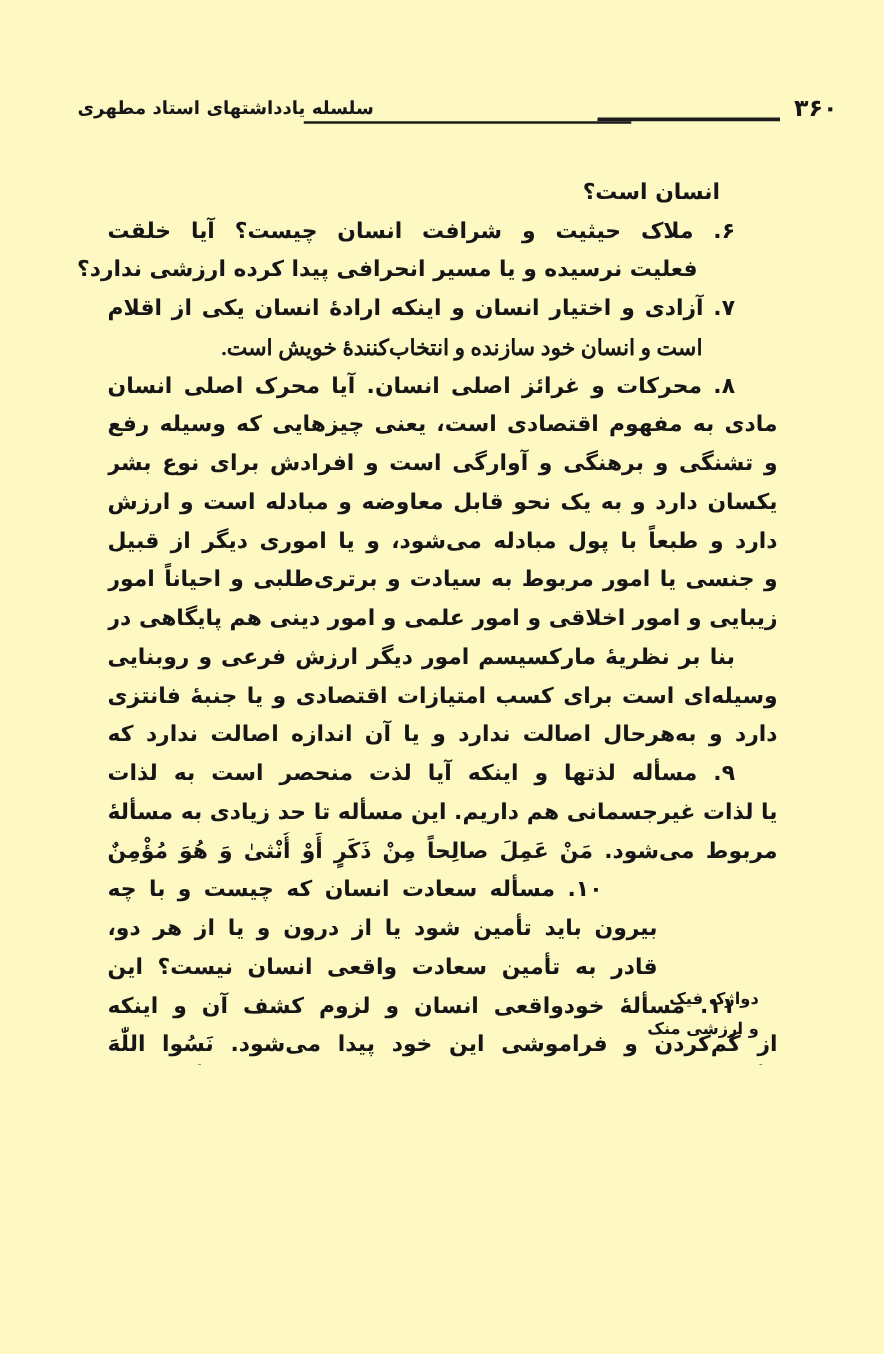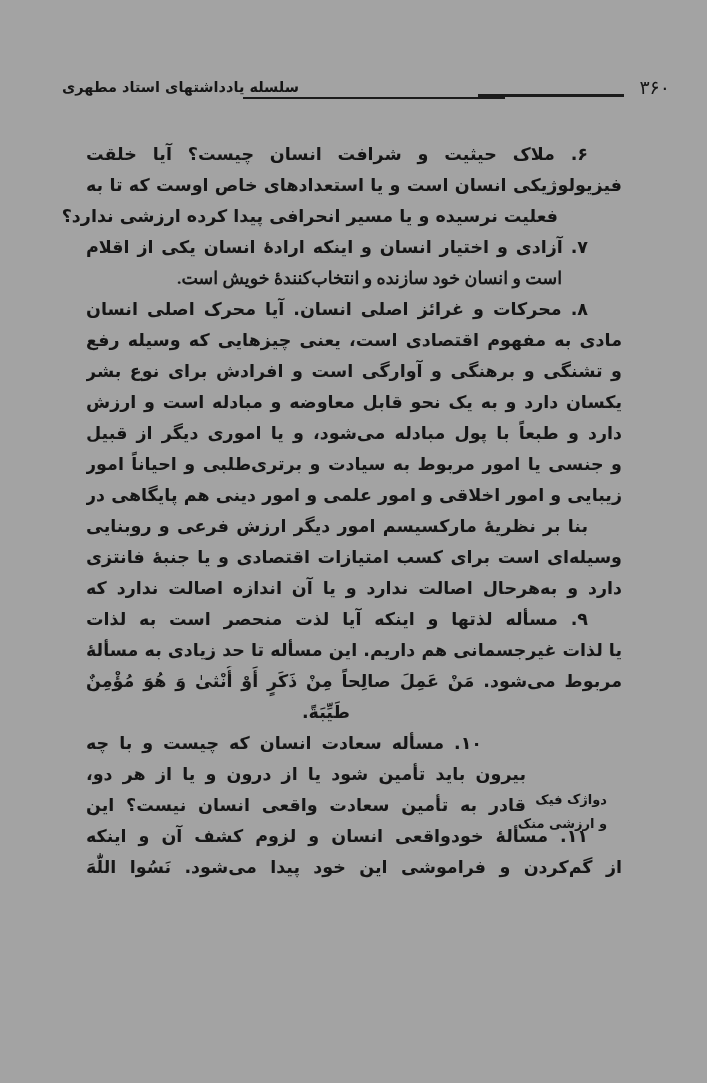--- a/index.html
+++ b/index.html
@@ -5,21 +5,21 @@
   html, body {
     margin: 0;
     padding: 0;
     background: #f6f6f3;
     font-family: "DejaVu Sans", sans-serif;
   }
   .page {
     position: relative;
     width: 707px;
     height: 1083px;
-    background: #a3a3a3;
+    background: #fef9c3;
     color: #161616;
     overflow: hidden;
     direction: rtl;
   }
   
   .running-title {
     position: absolute;
     left: 62px;
     top: 79px;
     direction: rtl;
@@ -32,21 +32,21 @@
     position: absolute;
     background: #1b1b1b;
   }
   .rule-a { left: 243px; top: 97px; width: 262px; height: 2px; }
   .rule-b { left: 478px; top: 94px; width: 146px; height: 2.5px; }
   .page-number {
     position: absolute;
     right: 37px;
     top: 76px;
     font-size: 19px;
-    font-weight: 400;
+    font-weight: 700;
     white-space: nowrap;
   }
   
   .margin-note {
     position: absolute;
     right: 100px;
     top: 788px;
     direction: rtl;
     text-align: right;
     font-size: 13px;
@@ -100,24 +100,26 @@
   <div class="rule rule-b"></div>
   <div class="page-number">۳۶۰</div>
 
   <aside class="margin-note">
     <div>دواژک فیک</div>
     <div>و ارزشی منک</div>
   </aside>
 
   <main class="column">
 
+    <section>
+      <div class="ln end e46">انسان است؟</div>
+    </section>
 
     <section>
       <div class="ln full ind">۶. ملاک حیثیت و شرافت انسان چیست؟ آیا خلقت جسمانی و</div>
-      <div class="ln full">فیزیولوژیکی انسان است و یا استعدادهای خاص اوست که تا به</div>
       <div class="ln end e64">فعلیت نرسیده و یا مسیر انحرافی پیدا کرده ارزشی ندارد؟</div>
     </section>
 
     <section>
       <div class="ln full ind">۷. آزادی و اختیار انسان و اینکه ارادهٔ انسان یکی از اقلام قضائیه</div>
       <div class="ln end e60">است و انسان خود سازنده و انتخاب‌کنندهٔ خویش است.</div>
     </section>
 
     <section>
       <div class="ln full ind">۸. محرکات و غرائز اصلی انسان. آیا محرک اصلی انسان امور</div>
@@ -132,21 +134,20 @@
     <section>
       <div class="ln full ind">بنا بر نظریهٔ مارکسیسم امور دیگر ارزش فرعی و روبنایی دارد؛ یا</div>
       <div class="ln full">وسیله‌ای است برای کسب امتیازات اقتصادی و یا جنبهٔ فانتزی و تفنّنی</div>
       <div class="ln full">دارد و به‌هرحال اصالت ندارد و یا آن اندازه اصالت ندارد که نقش یک</div>
     </section>
 
     <section>
       <div class="ln full ind">۹. مسأله لذتها و اینکه آیا لذت منحصر است به لذات جسمانی و</div>
       <div class="ln full">یا لذات غیرجسمانی هم داریم. این مسأله تا حد زیادی به مسألهٔ بالا</div>
       <div class="ln full">مربوط می‌شود. مَنْ عَمِلَ صالِحاً مِنْ ذَکَرٍ أَوْ أُنْثیٰ وَ هُوَ مُؤْمِنٌ فَلَنُحْیِیَنَّهُ حَیٰوةً</div>
-      <div class="ln end e272">طَیِّبَةً.</div>
     </section>
 
     <section class="narrow">
       <div class="ln full ind44">۱۰. مسأله سعادت انسان که چیست و با چه تأمین می‌شود؟ آیا از</div>
       <div class="ln full">بیرون باید تأمین شود یا از درون و یا از هر دو، یعنی هیچ‌کدام به تنهایی</div>
       <div class="ln full">قادر به تأمین سعادت واقعی انسان نیست؟ این مسأله تا حدود زیادی</div>
     </section>
 
     <section>
       <div class="ln full ind">۱۱. مسألهٔ خودواقعی انسان و لزوم کشف آن و اینکه بدبختی بشر</div>

